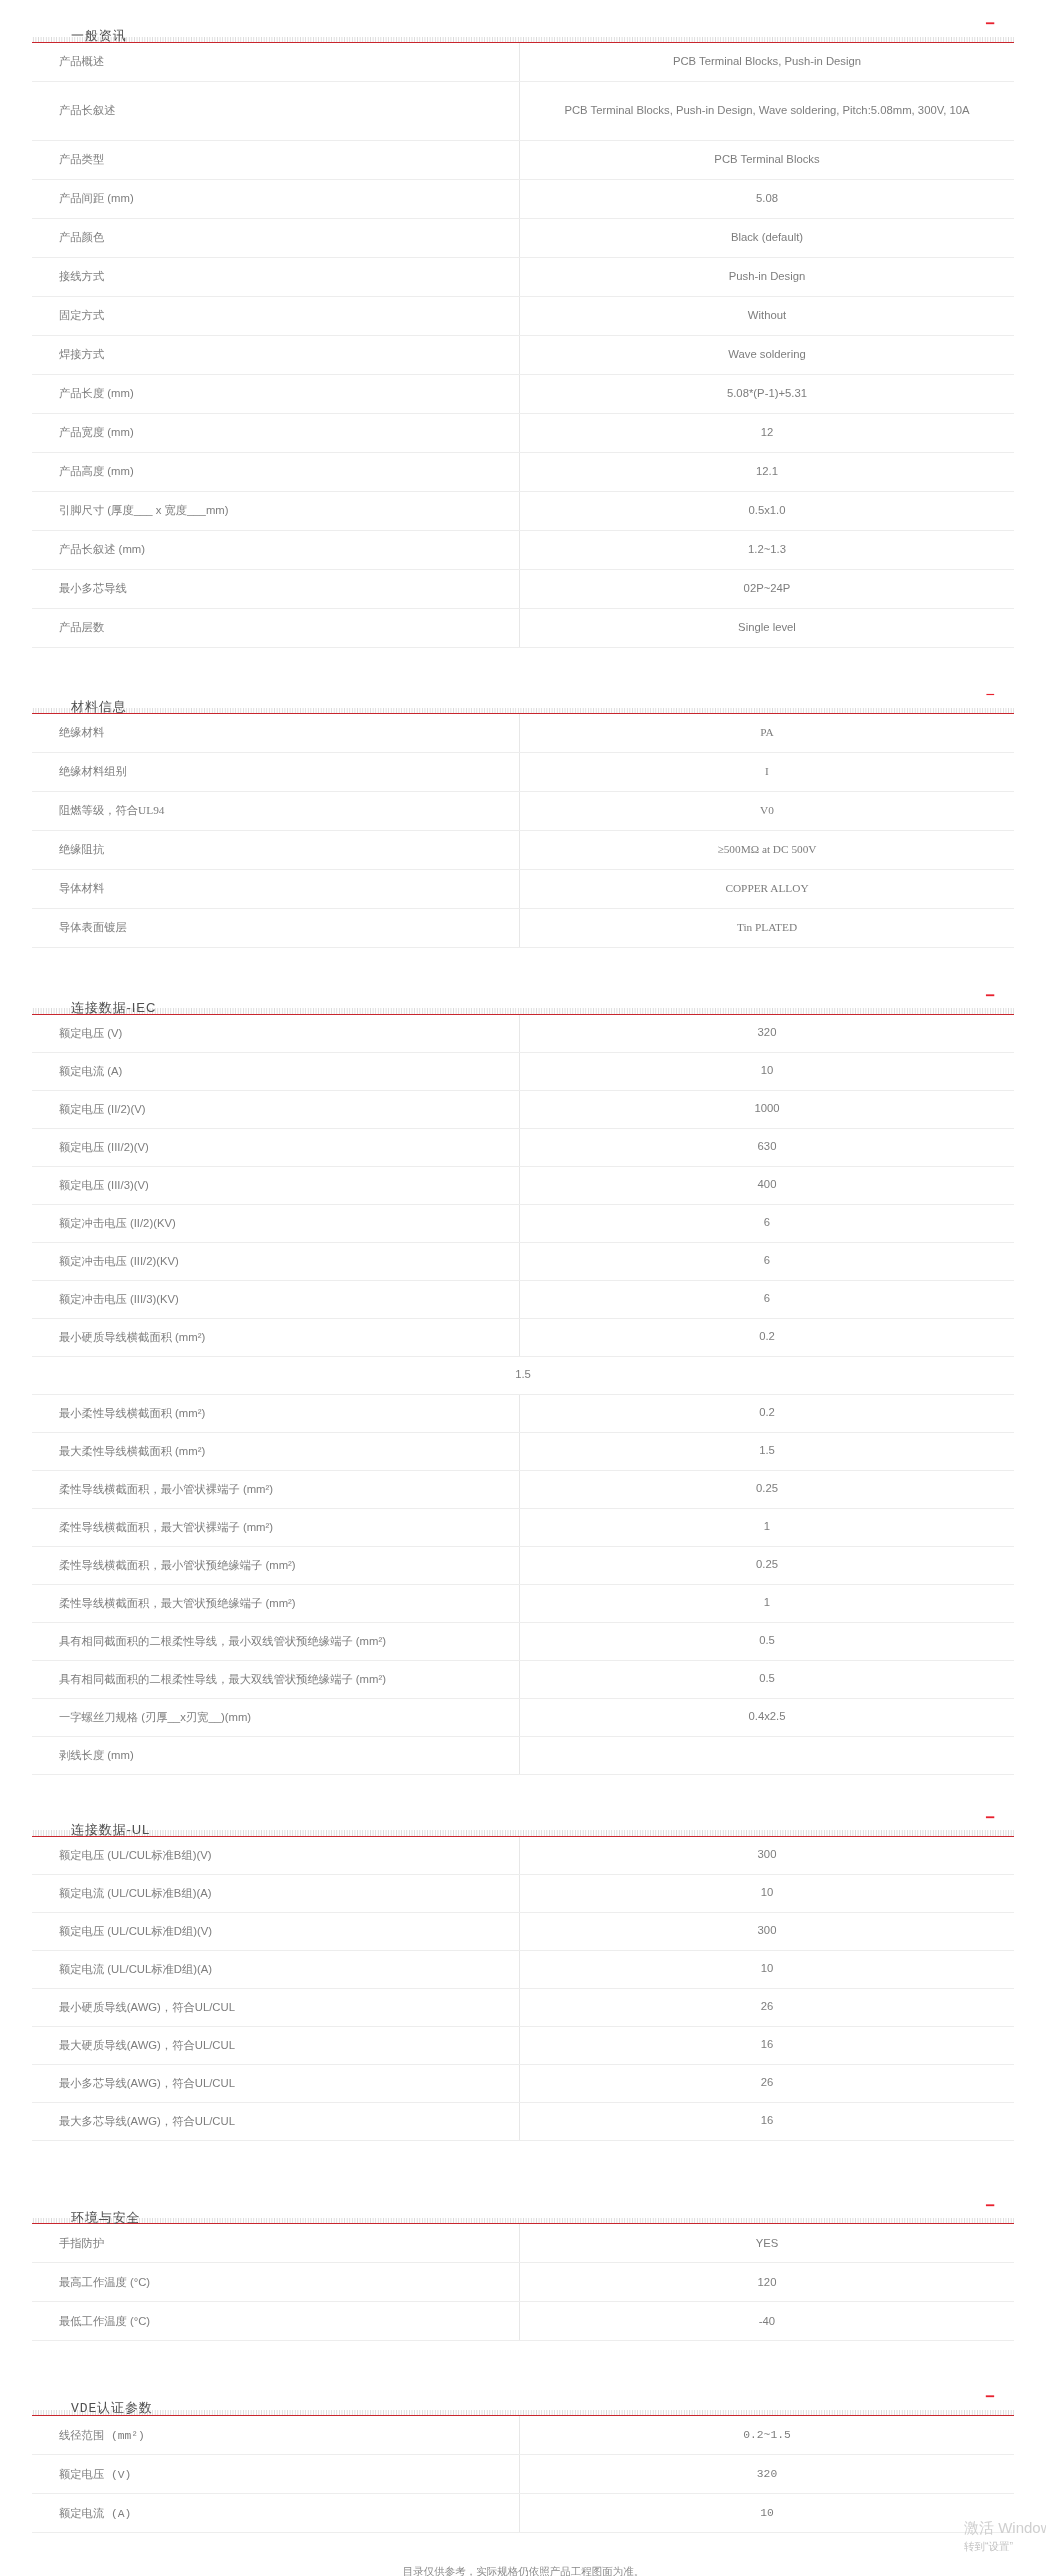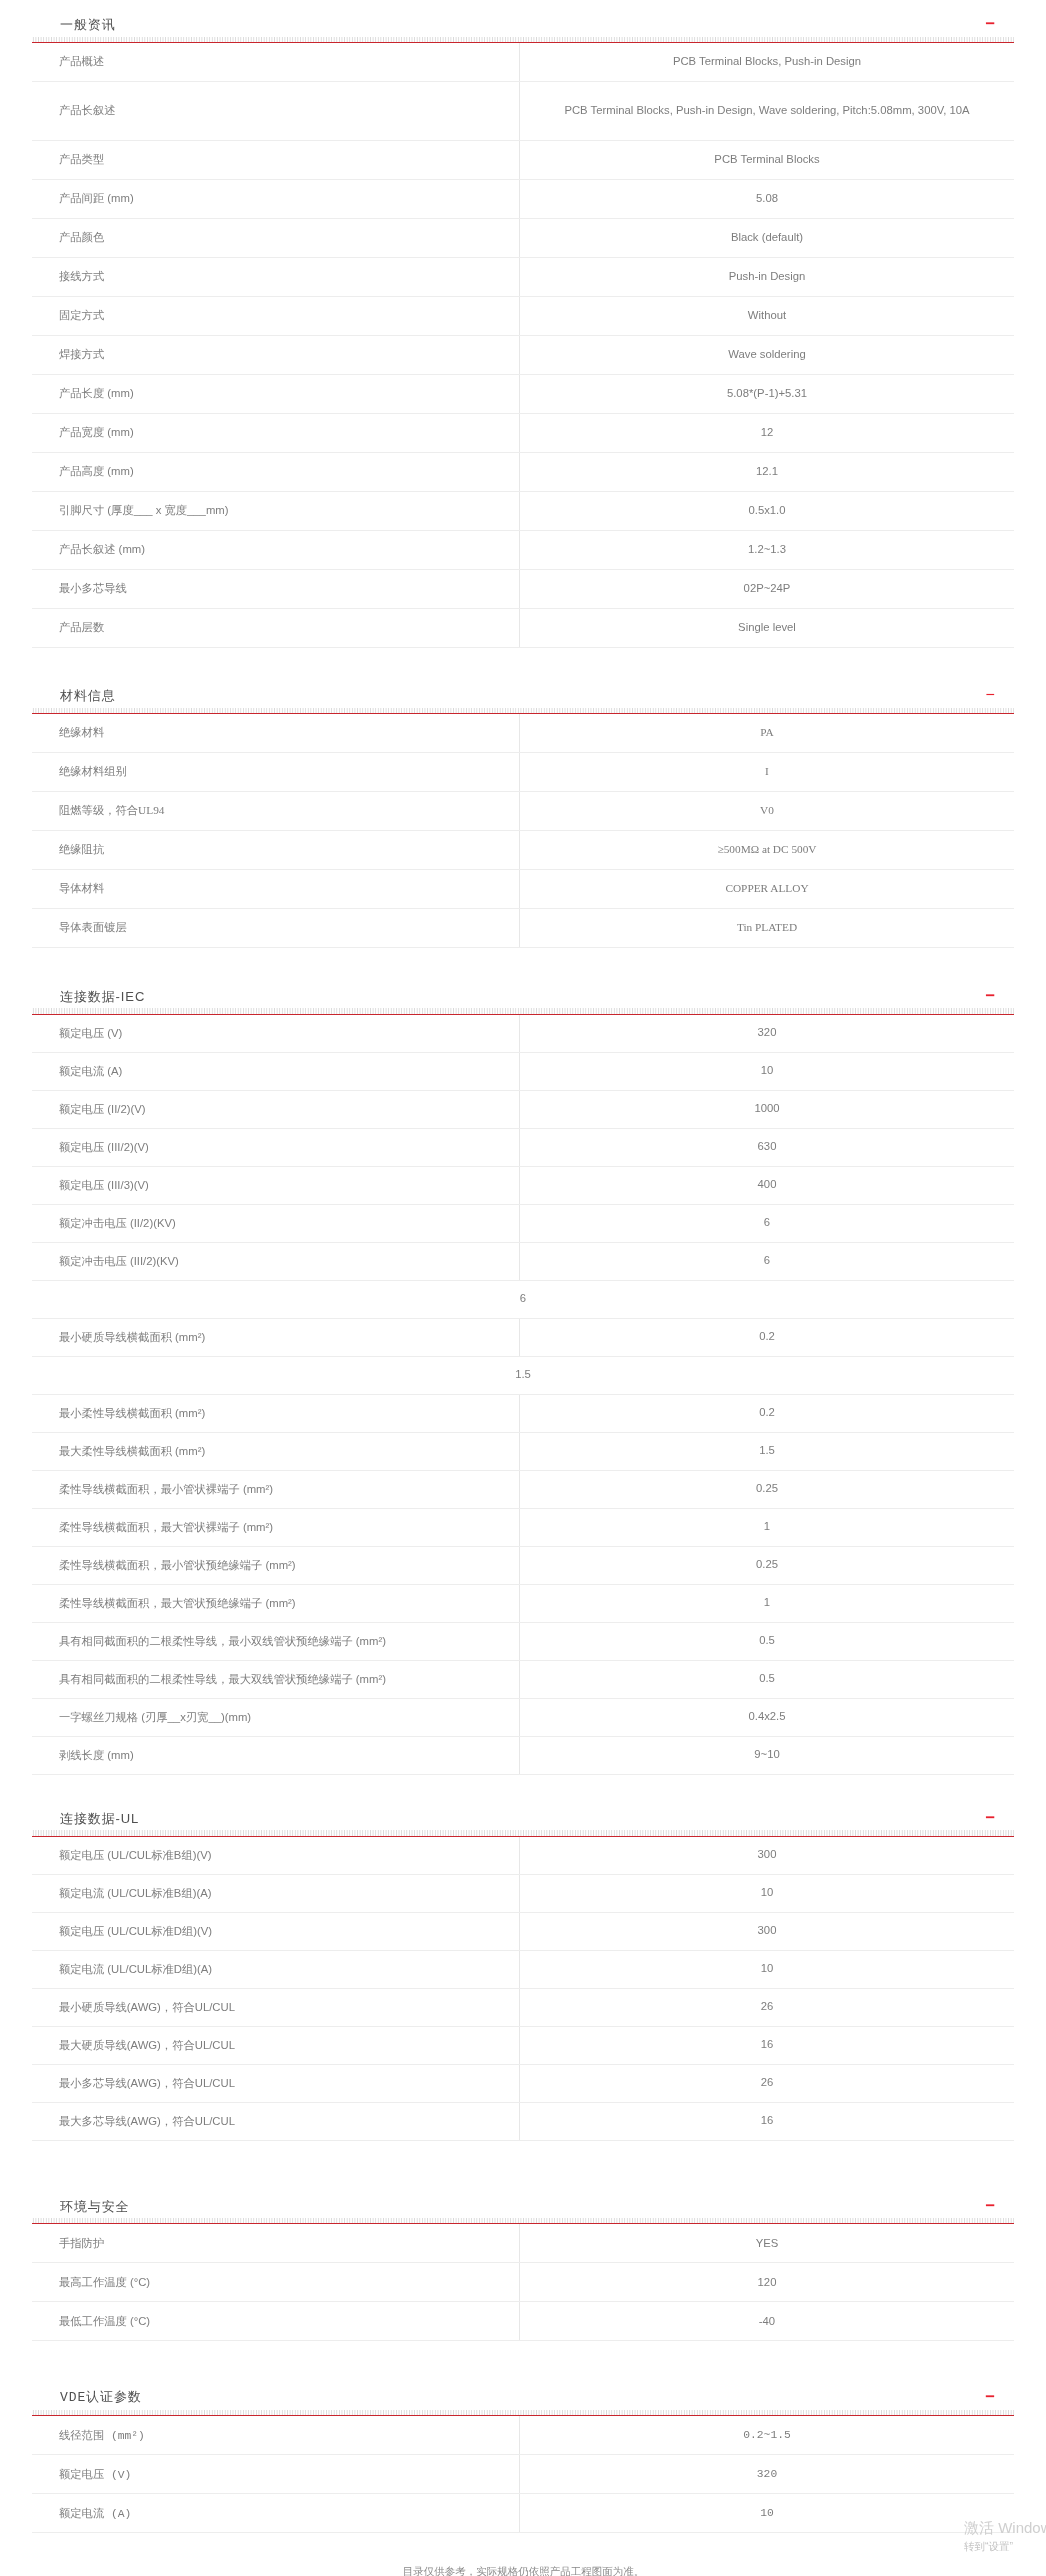--- a/index.html
+++ b/index.html
@@ -9,21 +9,21 @@
   }
   #sections-root{width:982px;margin-left:32px;}
   .spec-section{margin-top:30px;}
   .spec-section:nth-of-type(1){margin-top:7px;}
   .spec-section:nth-of-type(2){margin-top:30px;font-family:Liberation Serif, serif;}
   .spec-section:nth-of-type(3){margin-top:31px;}
   .spec-section:nth-of-type(4){margin-top:26px;}
   .spec-section:nth-of-type(5){margin-top:48px;}
   .spec-section:nth-of-type(6){margin-top:39px;font-family:Liberation Mono, monospace;}
   .sec-header{display:flex;justify-content:space-between;align-items:flex-start;height:21px;padding-left:21px;margin-bottom:8.7px;}
-  .sec-title{font-size:13px;font-weight:400;color:#4f4f4f;margin:7px;line-height:21px;letter-spacing:0.9px;}
+  .sec-title{font-size:13px;font-weight:400;color:#4f4f4f;margin:18px;line-height:21px;letter-spacing:0.9px;}
   .collapse-btn{color:#e8212e;font-weight:700;font-size:16.6px;line-height:12.2px;margin-right:19px;margin-top:11.3px;cursor:pointer;user-select:none;}
   .dotted{height:5.2px;background-image:radial-gradient(circle,#d8d8d8 0.8px,rgba(255,255,255,0) 0.9px);background-size:2.6px 1.7px;}
   .redline{height:0;border-top:1.7px solid #c9252d;}
   .row{display:flex;height:38px;border-bottom:0.9px solid #ededed;}
   .compact .row{height:37px;}
   .row.tall{height:58px;}
   .cell{display:flex;align-items:center;font-size:11.3px;color:#7d7d7d;box-sizing:border-box;}
   .cell.label{width:488px;padding-left:27px;border-right:0.9px solid #e7e7e7;}
   .cell.value{flex:1;justify-content:center;text-align:right;padding:0 39px;line-height:1.55;}
   .page-footer-note{text-align:center;font-size:10.5px;color:#8a8a8a;margin-top:31px;line-height:15.7px;}
@@ -170,20 +170,21 @@
         </div>
         <div class="row">
           <div class="cell label">额定冲击电压 (II/2)(KV)</div>
           <div class="cell value">6</div>
         </div>
         <div class="row">
           <div class="cell label">额定冲击电压 (III/2)(KV)</div>
           <div class="cell value">6</div>
         </div>
         <div class="row">
+          <div class="cell label">额定冲击电压 (III/3)(KV)</div>
           <div class="cell value">6</div>
         </div>
         <div class="row">
           <div class="cell label">最小硬质导线横截面积 (mm²)</div>
           <div class="cell value">0.2</div>
         </div>
         <div class="row">
           <div class="cell value">1.5</div>
         </div>
         <div class="row">
@@ -217,21 +218,20 @@
         <div class="row">
           <div class="cell label">具有相同截面积的二根柔性导线，最大双线管状预绝缘端子 (mm²)</div>
           <div class="cell value">0.5</div>
         </div>
         <div class="row">
           <div class="cell label">一字螺丝刀规格 (刃厚__x刃宽__)(mm)</div>
           <div class="cell value">0.4x2.5</div>
         </div>
         <div class="row">
           <div class="cell label">剥线长度 (mm)</div>
-          <div class="cell value">9~10</div>
         </div>
       </div>
     </section>
     <section class="spec-section compact">
       <div class="sec-header">
         <h2 class="sec-title">连接数据-UL</h2>
         <span class="collapse-btn">−</span>
       </div>
       <div class="dotted"></div>
       <div class="redline"></div>

